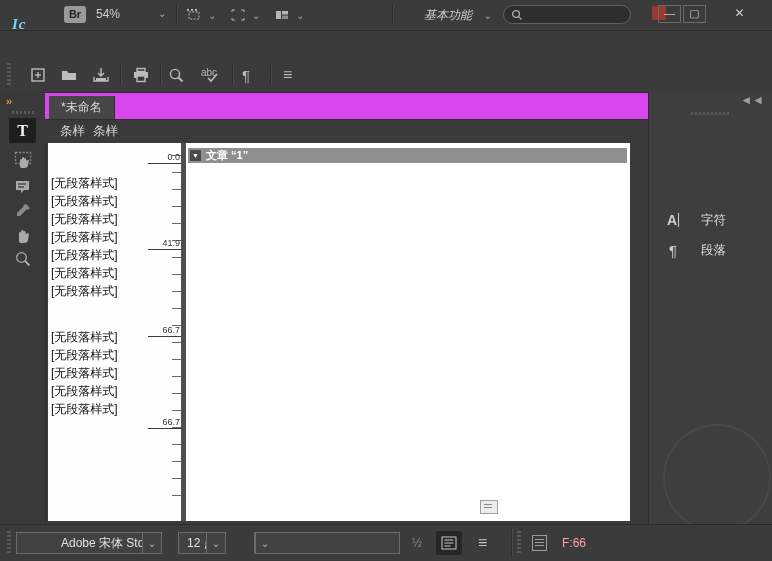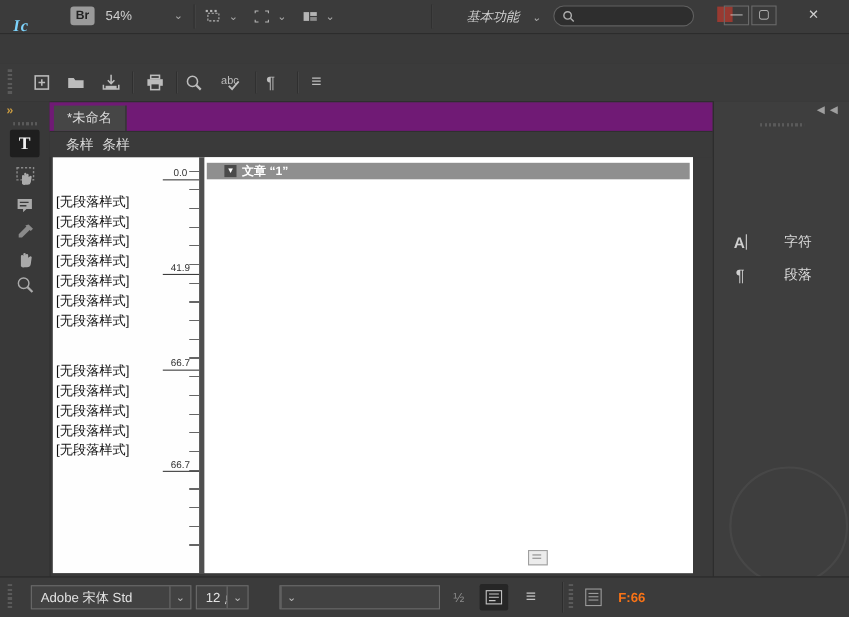--- a/index.html
+++ b/index.html
@@ -39,69 +39,69 @@
   
   .toolstrip{position:absolute;left:0;top:92px;width:45px;bottom:36px;background:#393939;border-right:1px solid #303030;}
   .expand{left:6px;top:3px;color:#c99b41;font-size:11px;font-weight:bold;letter-spacing:-1px;}
   .hgrip{left:12px;top:19px;width:22px;height:3px;
          background:repeating-linear-gradient(to right,#5a5a5a 0 2px,transparent 2px 4px);}
   .tool{left:9px;width:27px;height:25px;display:flex;align-items:center;justify-content:center;}
   .tool svg{stroke:#aaaaaa;fill:none;stroke-width:1.3;}
   .tool.dim svg{stroke:#777;}
   .tool-t{background:#1e1e1e;border-radius:2px;color:#f2f2f2;font:bold 16px "Liberation Serif",serif;}
   
-  .doctabbar{position:absolute;left:45px;top:93px;width:603px;height:26px;background:#701a75;border-bottom:1px solid #2f2f2f;}
+  .doctabbar{position:absolute;left:45px;top:93px;width:603px;height:26px;background:#d946ef;border-bottom:1px solid #2f2f2f;}
   .doctab{left:4px;top:3px;height:23px;padding:0 12px;background:#464646;color:#dcdcdc;
           line-height:23px;font-size:12px;border-right:1px solid #2f2f2f;}
   .paneltabs{position:absolute;left:45px;top:120px;width:603px;height:23px;background:#3a3a3a;}
   .ptab{top:3px;color:#dadada;font-size:12.5px;}
   .galley{position:absolute;left:48px;top:143px;width:582px;height:378px;background:#fefefe;color:#1c1c1c;}
   .stylecol{position:absolute;left:0;top:5px;width:104px;height:100%;}
   .stylerow{position:absolute;left:3px;font-size:12px;color:#111;white-space:nowrap;}
   .rulerticks{position:absolute;left:124px;top:12px;width:9px;height:352px;
               background:repeating-linear-gradient(to bottom,#666 0 1px,transparent 1px 17px);}
-  .rlabel{position:absolute;left:100px;width:32px;text-align:center;font-size:9px;color:#333;
+  .rlabel{position:absolute;left:100px;width:32px;text-align:right;font-size:9px;color:#333;
           border-bottom:1px solid #3c3c3c;padding-right:1px;height:11px;line-height:11px;}
   .gdivider{position:absolute;left:133px;top:0;width:5px;height:100%;background:#4f4f4f;}
   .story{position:absolute;left:138px;top:0;right:0;height:100%;background:#fff;}
   .storyhead{position:absolute;left:2px;top:5px;right:3px;height:15px;background:#8f8f8f;display:flex;
-             align-items:center;padding-left:16px;box-sizing:border-box;}
+             align-items:center;padding-left:2px;box-sizing:border-box;}
   .tribox{width:11px;height:11px;background:#4a4a4a;color:#fff;font-size:7px;line-height:11px;
           text-align:center;margin-right:5px;}
   .storytitle{color:#fff;font-weight:bold;font-size:11px;}
   .endicon{position:absolute;left:432px;top:357px;width:16px;height:12px;border:1px solid #9f9f9f;background:#ececec;}
   .endicon:before{content:"";position:absolute;left:3px;top:3px;width:8px;height:1px;background:#8a8a8a;box-shadow:0 3px 0 #8a8a8a;}
   
   .rightpanel{position:absolute;left:648px;top:92px;right:0;bottom:36px;background:#3e3e3e;border-left:1px solid #2c2c2c;}
   .collapse{right:8px;top:1px;color:#9f9f9f;font-size:12px;font-weight:bold;}
   .rp-grip{left:42px;top:20px;width:40px;height:3px;
            background:repeating-linear-gradient(to right,#5a5a5a 0 2px,transparent 2px 4px);}
   .rp-item{left:0;width:100%;height:28px;display:flex;align-items:center;}
   .rp-ico{width:24px;margin-left:12px;color:#cfcfcf;text-align:center;}
   .rp-ico .achar{font:bold 14px "Liberation Sans",sans-serif;}
   .rp-ico .cursorbar{display:inline-block;width:1px;height:14px;background:#cfcfcf;margin-left:1px;vertical-align:-2px;}
   .rp-ico .pil{font-size:15px;}
-  .rp-label{margin-left:28px;color:#dcdcdc;font-size:12.5px;}
+  .rp-label{margin-left:16px;color:#dcdcdc;font-size:12.5px;}
   .watermark{left:14px;top:332px;width:104px;height:104px;border:2px solid rgba(255,255,255,0.05);border-radius:50%;}
   
   .statusbar{position:absolute;left:0;right:0;bottom:0;height:36px;background:#3b3b3b;border-top:1px solid #292929;}
   .dd{top:7px;height:22px;background:#424242;border:1px solid #6b6b6b;box-sizing:border-box;display:flex;align-items:center;}
   .dd .txt{flex:1;padding-left:8px;color:#e2e2e2;font-size:12px;white-space:nowrap;overflow:hidden;}
   .dd .ddchev{width:18px;height:100%;border-left:1px solid #6b6b6b;display:flex;align-items:center;
               justify-content:center;color:#b9b9b9;font-size:10px;}
   .half{left:412px;top:11px;color:#8b8b8b;font-size:12px;}
   .galleybtn{left:436px;top:6px;width:26px;height:24px;background:#262626;border-radius:2px;
              display:flex;align-items:center;justify-content:center;}
   .sb-hamb{left:478px;top:9px;color:#c2c2c2;font-size:16px;}
   .sb-sep{left:511px;top:4px;width:1px;height:28px;background:#2d2d2d;border-right:1px solid #4a4a4a;}
   .infoicon{left:532px;top:10px;width:15px;height:16px;border:1px solid #9c9c9c;box-sizing:border-box;}
   .infoicon:before{content:"";position:absolute;left:2px;top:3px;right:2px;height:1px;background:#9c9c9c;
                    box-shadow:0 3px 0 #9c9c9c,0 6px 0 #9c9c9c;}
-  .count{top:0;height:36px;line-height:36px;color:#f97316;font-size:12px;border-left:1px solid rgba(255,255,255,0.07);
-         padding-left:10px;font-weight:bold;}
+  .count{top:0;height:36px;line-height:36px;color:#fca5a5;font-size:12px;border-left:1px solid rgba(255,255,255,0.07);
+         padding-left:10px;}
   .count.first{border-left:none;}
 </style>
 </head>
 <body>
 
 <div id="app">
 
   <div class="titlebar">
     <div class="abs logo">Ic</div>
     <div class="abs br-btn">Br</div>
@@ -291,21 +291,21 @@
     </div>
     <div class="abs rp-item" style="top:144px;">
       <span class="rp-ico"><span class="pil">¶</span></span>
       <span class="rp-label">段落</span>
     </div>
     <div class="abs watermark"></div>
   </div>
 
   <div class="statusbar">
     <div class="abs vgrip" style="left:7px;top:6px;height:24px;"></div>
-    <div class="abs dd" style="left:28px;width:146px;">
+    <div class="abs dd" style="left:16px;width:146px;padding-left:36px;">
       <span class="txt">Adobe 宋体 Std</span>
       <span class="ddchev">⌄</span>
     </div>
     <div class="abs dd" style="left:178px;width:48px;justify-content:space-between;">
       <span class="txt">12 点</span>
       <span class="ddchev">⌄</span>
     </div>
     <div class="abs dd" style="left:254px;width:146px;">
       <span class="ddchev">⌄</span>
     </div>

